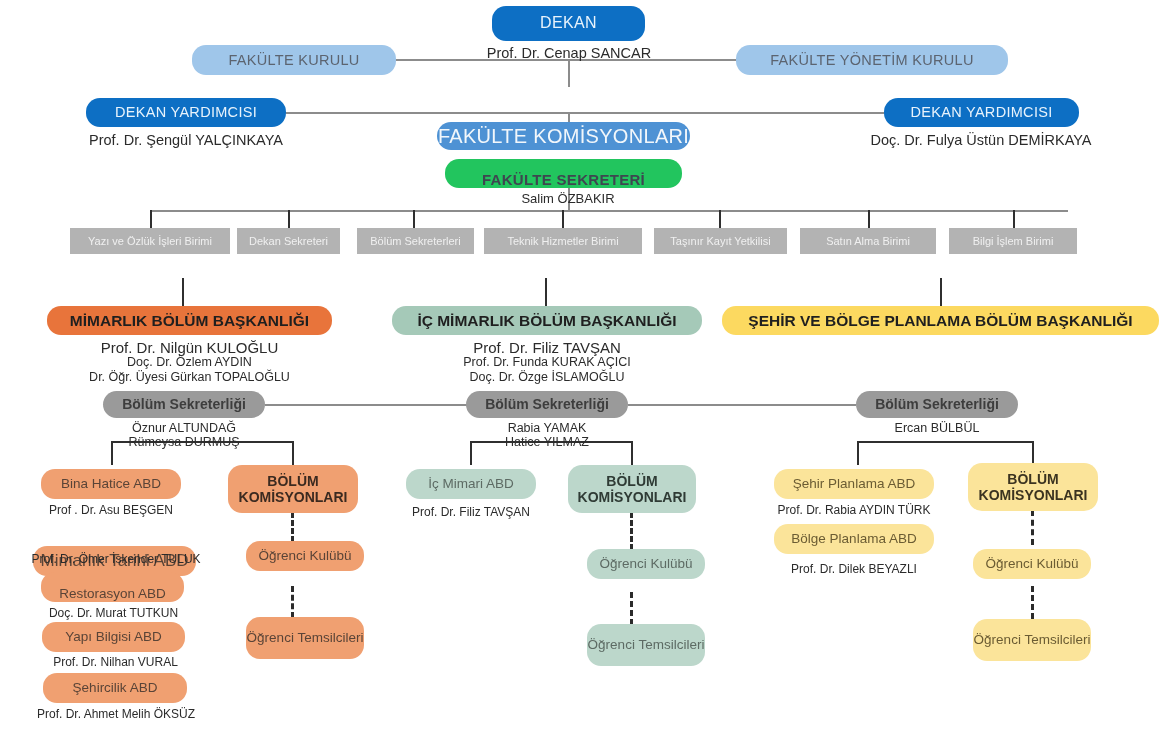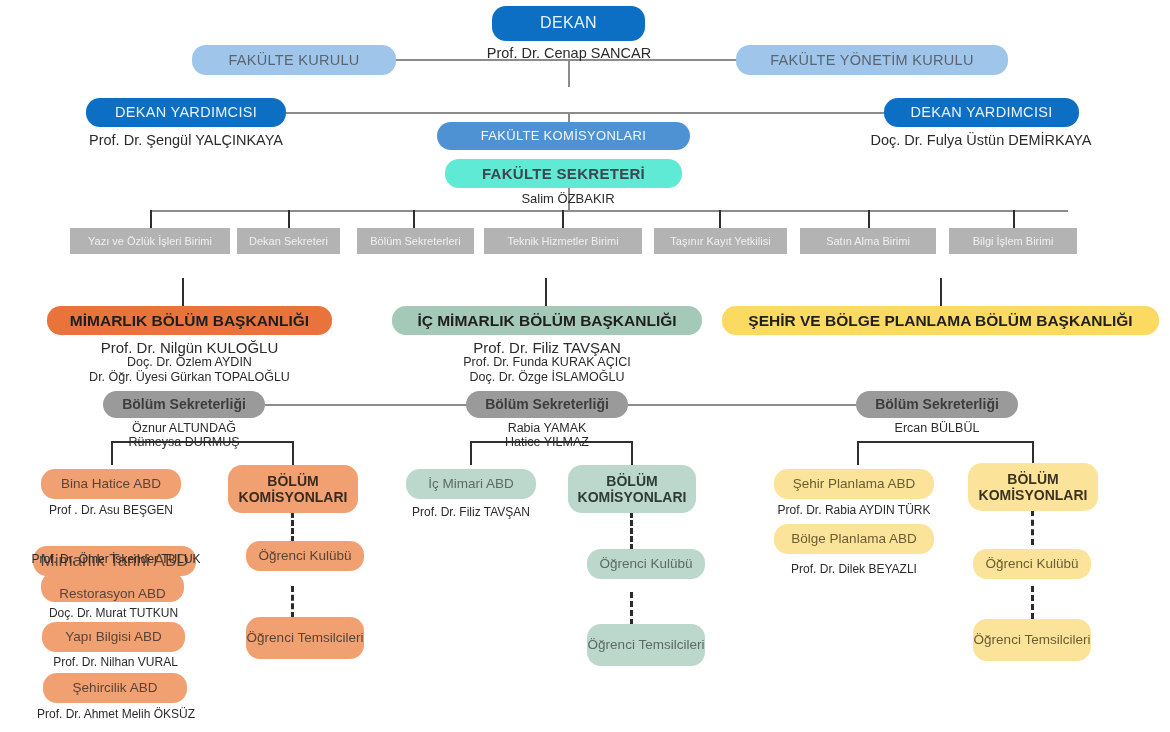--- a/index.html
+++ b/index.html
@@ -32,21 +32,21 @@
     text-align: center;
     color: #2b2b2b;
     line-height: 1.25;
     z-index: 3;
     white-space: nowrap;
   }
   
   .dekan      { background:#0d6fc4; color:#e8f3fc; }
   .lightblue  { background:#9fc6ea; color:#5c6470; }
   .midblue    { background:#4e92d4; color:#f2f7fb; }
-  .midblue-b  { background:#5eead4; color:#3e4650; font-weight:bold; }
+  .midblue-b  { background:#22c55e; color:#3e4650; font-weight:bold;align-items:flex-end; }
   .grayunit   { background:#b3b3b3; color:#f0f0f0; border-radius:0; }
   .graysec    { background:#9a9a9a; color:#3d3d3d; font-weight:bold; }
   .orange-hd  { background:#e8743b; color:#1f1f1f; font-weight:bold; }
   .orange     { background:#f0a071; color:#5a4437; }
   .orange-b   { background:#f0a071; color:#3b2a20; font-weight:bold; }
   .green-hd   { background:#a5c9b8; color:#1f1f1f; font-weight:bold; }
   .green      { background:#bcd7cb; color:#5d6b64; }
   .green-b    { background:#bcd7cb; color:#2f3b35; font-weight:bold; }
   .yellow-hd  { background:#fcd960; color:#1f1f1f; font-weight:bold; }
   .yellow     { background:#fbe49a; color:#6b5c33; }
@@ -129,21 +129,21 @@
   <div class="node dekan" style="left:86px; top:98px; width:200px; height:29px; font-size:14.5px; letter-spacing:.3px;">
     <span>DEKAN YARDIMCISI</span>
   </div>
   <div class="cap" style="left:36px; top:131px; width:300px; font-size:14.5px;">Prof. Dr. Şengül YALÇINKAYA</div>
 
   <div class="node dekan" style="left:884px; top:98px; width:195px; height:29px; font-size:14.5px; letter-spacing:.3px;">
     <span>DEKAN YARDIMCISI</span>
   </div>
   <div class="cap" style="left:836px; top:131px; width:290px; font-size:14.5px;">Doç. Dr. Fulya Üstün DEMİRKAYA</div>
 
-  <div class="node midblue" style="left:437px; top:122px; width:253px; height:28px; font-size:13px; letter-spacing:.3px;">
+  <div class="node midblue" style="left:437px; top:122px; width:253px; height:28px; font-size:20px; letter-spacing:.3px;">
     <span>FAKÜLTE KOMİSYONLARI</span>
   </div>
 
   <div class="node midblue-b" style="left:445px; top:159px; width:237px; height:29px; font-size:15px; letter-spacing:.3px;">
     <span>FAKÜLTE SEKRETERİ</span>
   </div>
   <div class="cap" style="left:468px; top:191px; width:200px; font-size:13px;">Salim ÖZBAKIR</div>
 
   <div class="node grayunit" style="left:70px; top:228px; width:160px; height:26px; font-size:11px;">
     <span>Yazı ve Özlük İşleri Birimi</span>

